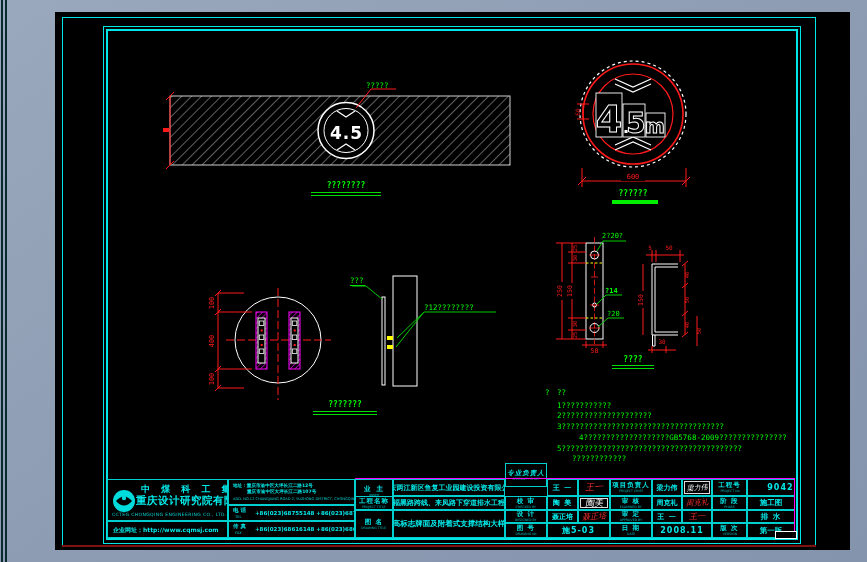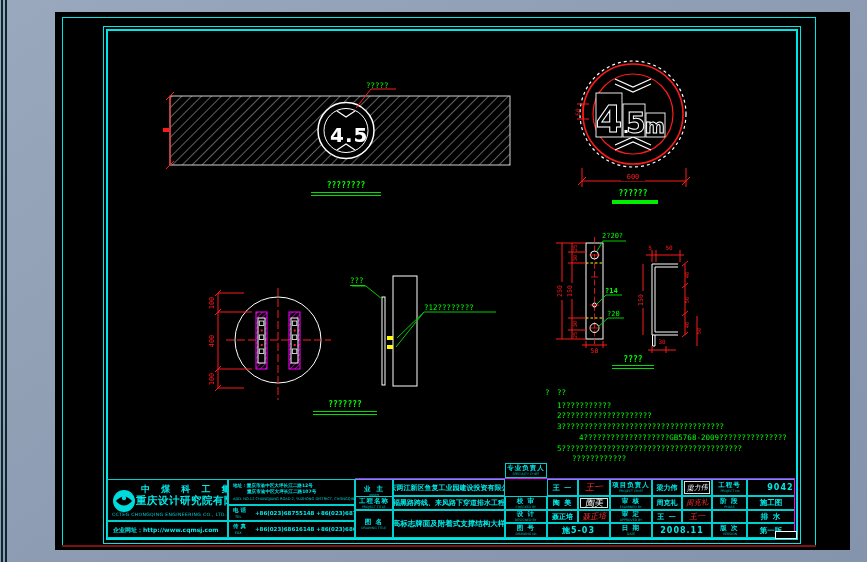--- a/index.html
+++ b/index.html
@@ -215,21 +215,21 @@
       <line x1="697" y1="316" x2="697" y2="346" stroke="#ff1a1a" stroke-width="1"></line>
       <text x="701" y="331" transform="rotate(-90 701 331)" text-anchor="middle" font-size="5.5" fill="#ff1a1a" font-family="DejaVu Sans Mono, monospace">50</text>
       <line x1="648" y1="350" x2="676" y2="350" stroke="#ff1a1a" stroke-width="1"></line>
       <line x1="652" y1="346" x2="652" y2="353" stroke="#ff1a1a" stroke-width="1"></line>
       <line x1="666" y1="346" x2="666" y2="353" stroke="#ff1a1a" stroke-width="1"></line>
       <text x="662" y="344" text-anchor="middle" font-size="6" fill="#ff1a1a" font-family="DejaVu Sans Mono, monospace">30</text>
     </g>
   </svg>
 
   <div class="abs greentxt" style="left:366px;top:81px;">?????</div>
-  <div class="abs" style="left:330px;top:123px;width:32px;text-align:center;color:#fff;font-size:20px;font-weight:bold;letter-spacing:1px;">
+  <div class="abs" style="left:330px;top:123px;width:32px;text-align:center;color:#fff;font-size:17px;font-weight:bold;letter-spacing:1px;">
     <span>4.5</span>
   </div>
   <div class="abs cap" style="left:313px;top:181px;width:66px;">????????</div>
   <div class="abs ul" style="left:311px;top:192px;width:70px;"></div>
   <div class="abs ul" style="left:311px;top:195px;width:70px;"></div>
 
   <div class="abs cap" style="left:611px;top:189px;width:44px;">??????</div>
   <div class="abs" style="left:612px;top:200px;width:46px;height:4px;background:#00ee00;"></div>
 
   <div class="abs cap" style="left:315px;top:400px;width:60px;">???????</div>
@@ -301,21 +301,21 @@
       <span class="zh">工程名称</span>
       <span class="en">PROJECT TITLE</span>
     </div>
     <div class="tb-cell tb-value" style="left:393px;top:496px;width:112px;height:14px;font-size:7px;letter-spacing:0;">福黑路跨线、来凤路下穿道排水工程</div>
     <div class="tb-cell tb-label" style="left:355px;top:510px;width:38px;height:28px;">
       <span class="zh">图  名</span>
       <span class="en">DRAWING TITLE</span>
     </div>
     <div class="tb-cell tb-value" style="left:393px;top:510px;width:112px;height:28px;font-size:7.5px;letter-spacing:0;">限高标志牌面及附着式支撑结构大样图</div>
 
-    <div class="tb-cell tb-label" style="left:505px;top:463px;width:42px;height:15px;">
+    <div class="tb-cell tb-label" style="left:505px;top:463px;width:42px;height:24px;font-style:italic;">
       <span class="zh">专业负责人</span>
       <span class="en">SPECIALTY CHIEF</span>
     </div>
     <div class="tb-cell tb-value" style="left:547px;top:479px;width:31px;height:17px;font-size:7px;">王 一</div>
     <div class="tb-cell" style="left:578px;top:479px;width:32px;height:17px;">
       <div class="sig red">王一</div>
     </div>
     <div class="tb-cell tb-label" style="left:505px;top:496px;width:42px;height:14px;">
       <span class="zh">校 审</span>
       <span class="en">CHECKED BY</span>

